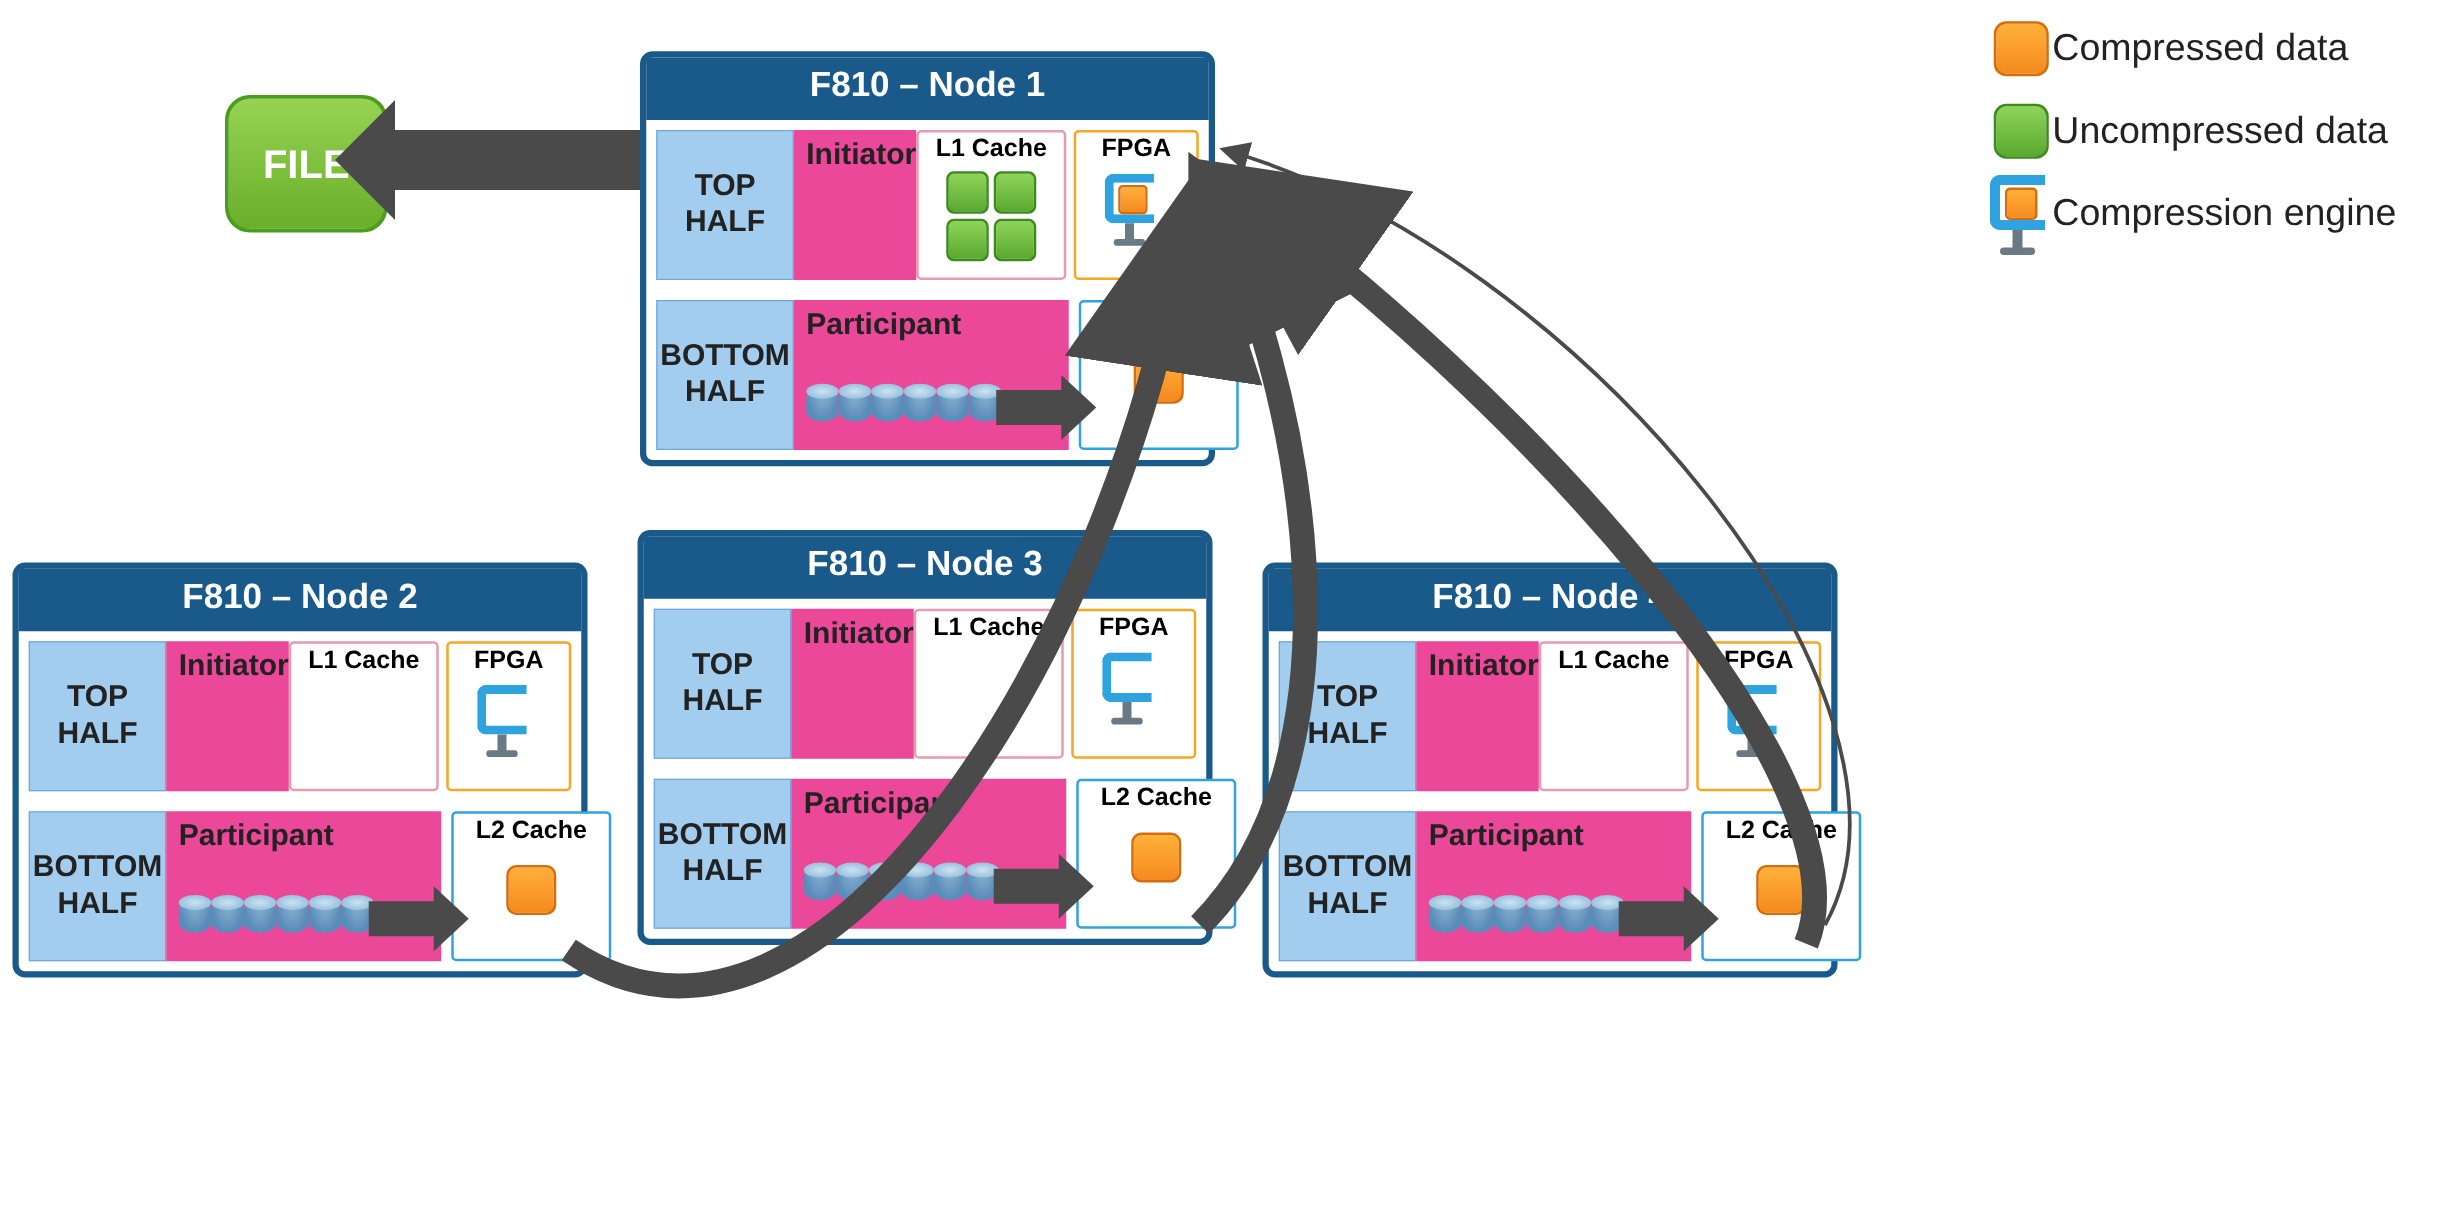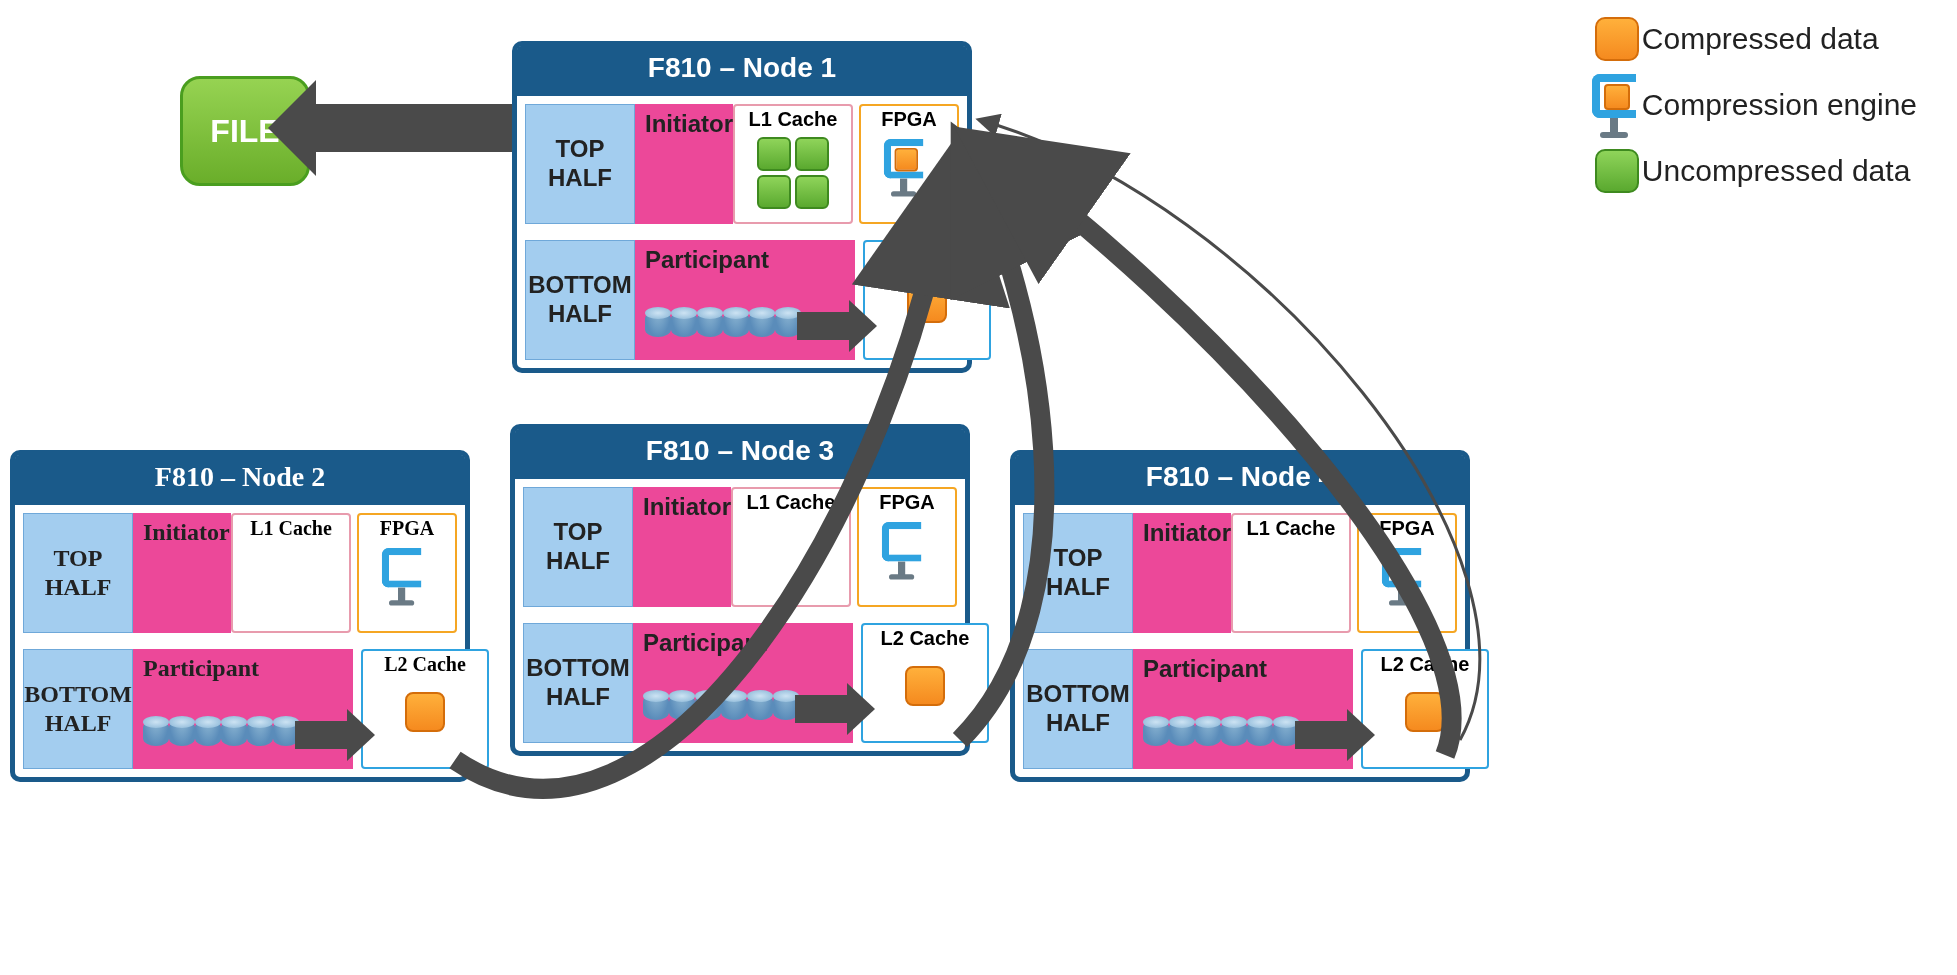--- a/index.html
+++ b/index.html
@@ -272,59 +272,59 @@
     position: absolute;
     left: 8px; bottom: -2px;
     width: 28px; height: 6px;
     background: #6a7a85;
     border-radius: 3px;
   }
   .clamp-sm { transform: scale(0.9); transform-origin: top center; margin-top: 8px; }
 
   
   #node1 { left: 512px; top: 8px; width: 460px; margin-top: 33px; }
-  #node2 { left: 10px;  top: 450px; width: 460px; font-family: Liberation Serif, serif; }
+  #node2 { left: 10px;  top: 450px; width: 460px; }
   #node3 { left: 510px; top: 424px; width: 460px; }
   #node4 { left: 1010px;top: 450px; width: 460px; }
 
   
   .overlay {
     position: absolute;
     left: 0; top: 0;
     width: 1957px; height: 975px;
     pointer-events: none;
   }
 </style>
 </head>
 <body>
 
 <div class="legend">
   <div class="legend-row">
     <div class="legend-icon">
         <div class="legend-orange"></div>
       </div>
     <span>Compressed data</span>
+  </div>
+  <div class="legend-row">
+    <div class="legend-icon">
+        <div class="legend-green"></div>
+      </div>
+    <span>Uncompressed data</span>
   </div>
   <div class="legend-row">
     <div class="legend-icon">
       <div class="clamp">
         <div class="clamp-c"></div>
           <div class="clamp-block"></div>
           <div class="clamp-screw"></div>
           <div class="clamp-handle"></div>
       </div>
     </div>
     <span>Compression engine</span>
   </div>
-  <div class="legend-row">
-    <div class="legend-icon">
-        <div class="legend-green"></div>
-      </div>
-    <span>Uncompressed data</span>
-  </div>
 </div>
 
 <div class="file-box">
   <span>FILE</span>
 </div>
 <div class="big-arrow"></div>
 
 <div id="node1" class="node-box">
   <div class="node-header">F810 – Node 1</div>
   <div class="half-row">

